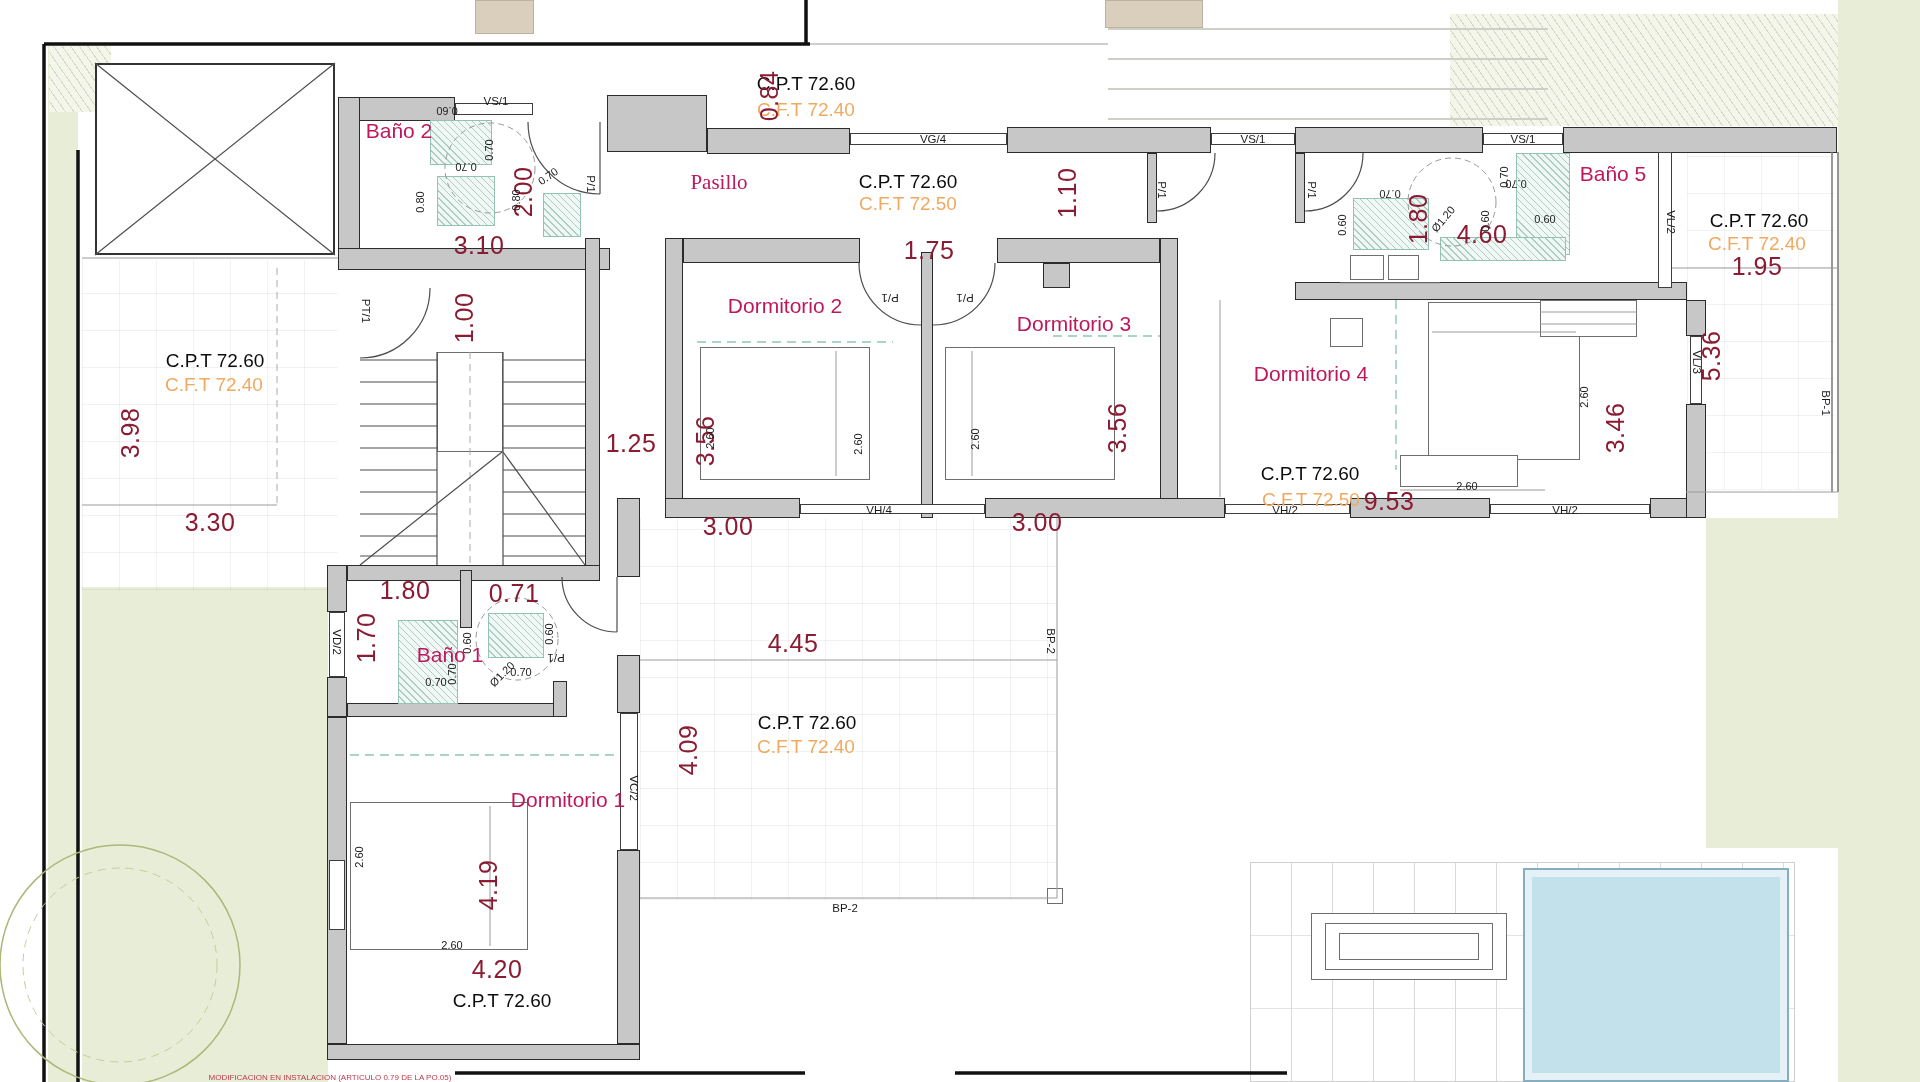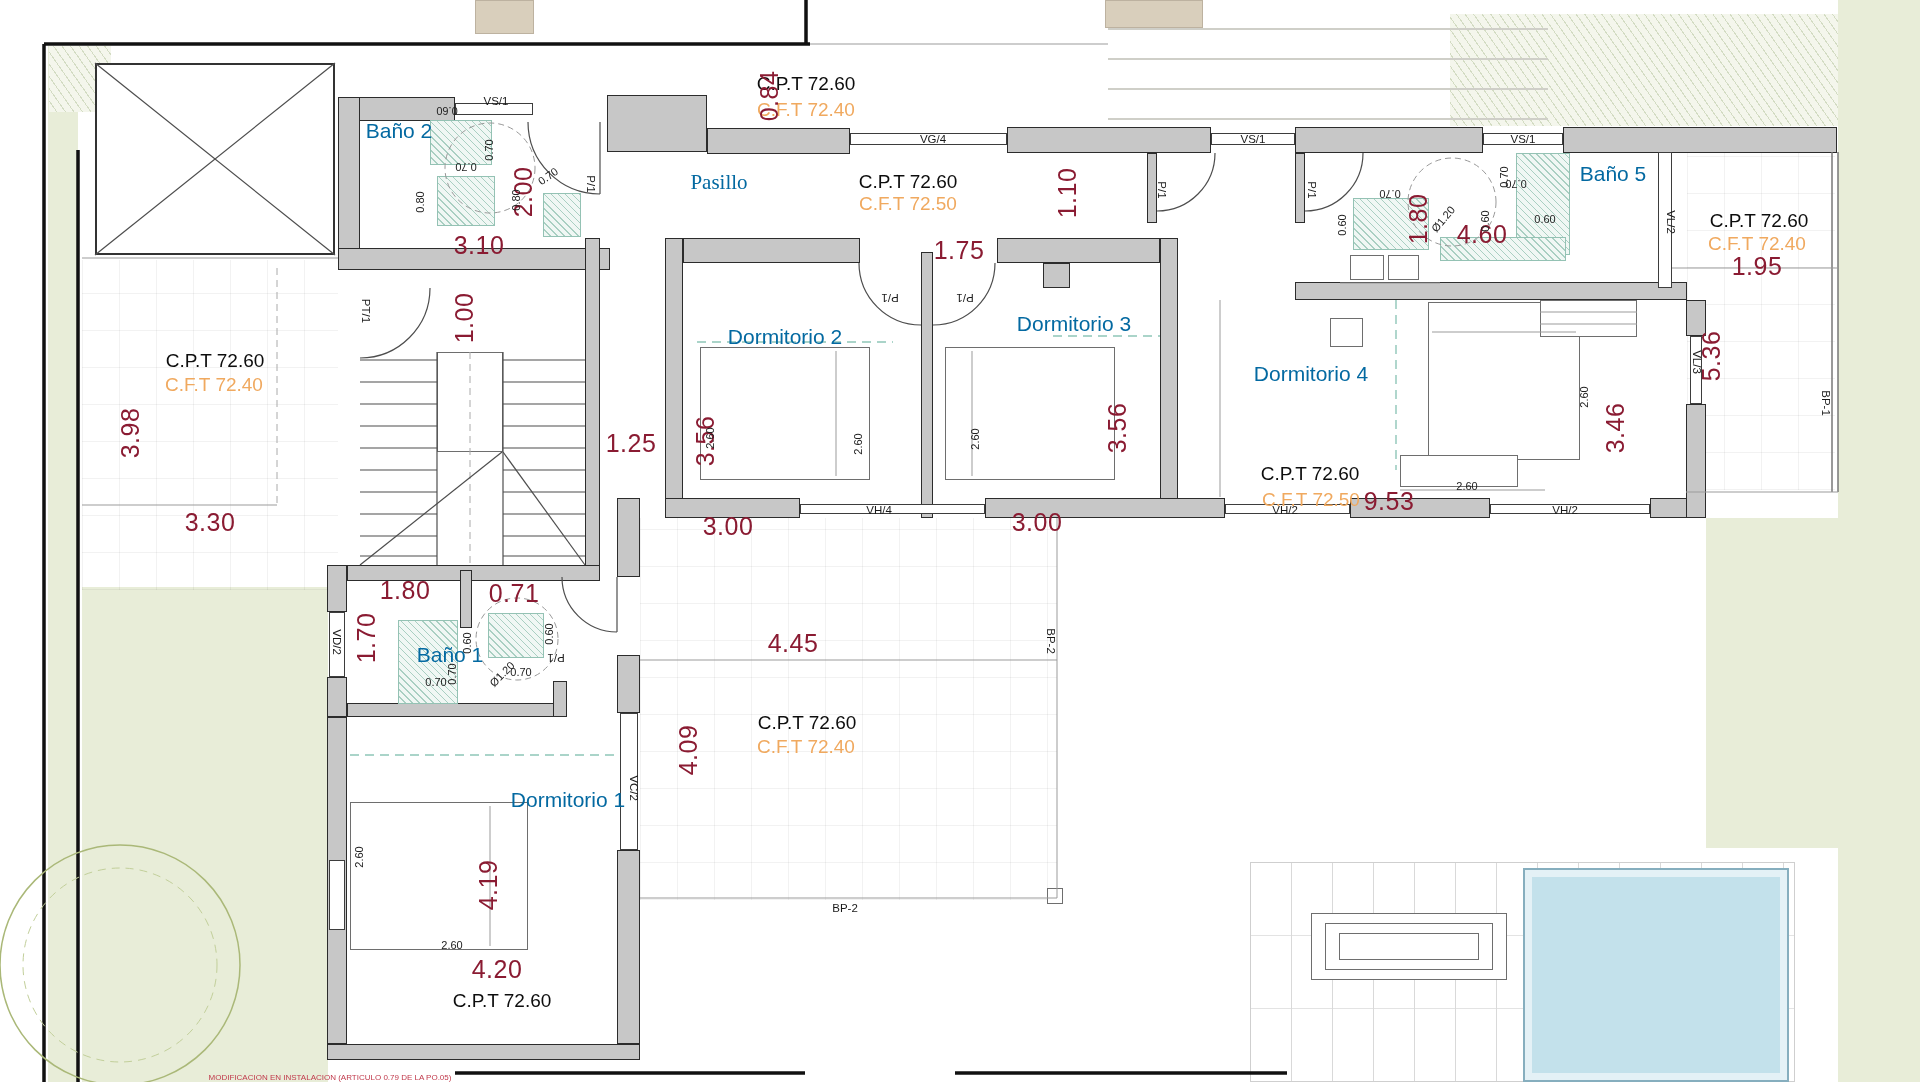--- a/index.html
+++ b/index.html
@@ -12,21 +12,21 @@
   .xbox{background:#fff;border:2px solid #333;z-index:1}
   .hatch{background-color:#f0f7f4;background-image:repeating-linear-gradient(45deg,transparent 0 4px,#a9cfc2 4px 5px);border:1px solid #94c2b4;z-index:2}
   .green{background:#e8edd8;z-index:0}
   .deck{background-color:#f4f6ec;background-image:repeating-linear-gradient(55deg,transparent 0 6px,#d3dcc3 6px 7px);z-index:0}
   .pave{background-color:#fff;background-image:repeating-linear-gradient(90deg,transparent 0 40px,#d9d9d9 40px 41px),repeating-linear-gradient(0deg,transparent 0 72px,#e3e3e3 72px 73px);border:1px solid #cfcfcf;z-index:1}
   .pool{background:#c3e1eb;border:2px solid #86aebe;box-shadow:inset 0 0 0 7px rgba(255,255,255,.55);z-index:2}
   .tan{background:#d9cfbc;border:1px solid #bdb2a0;z-index:1}
   .dashes{background-image:repeating-linear-gradient(180deg,#cfcfc8 0 2px,transparent 2px 30px);z-index:1}
   .grid{background-image:repeating-linear-gradient(90deg,rgba(0,0,0,.05) 0 1px,transparent 1px 37px),repeating-linear-gradient(0deg,rgba(0,0,0,.05) 0 1px,transparent 1px 37px);z-index:0}
   .lbl{position:absolute;z-index:5;white-space:nowrap;transform:translate(-50%,-50%)}
-  .room-label{font-size:21px;color:#0369a1}
+  .room-label{font-size:21px;color:#be185d}
   .dim-large{font-size:25px;color:#8a1b32;letter-spacing:.5px}
   .dim-small{font-size:11px;color:#222}
   .component-tag{font-size:11.5px;color:#1a1a1a}
   .elevation-label.cpt{font-size:19px;color:#0d0d0d}
   .elevation-label.cft{font-size:19px;color:#f0a95f}
   .plan-note{font-size:8px;color:#c0394b}
 </style>
 </head>
 <body>
 
@@ -111,21 +111,21 @@
     <div class="rect hatch" style="left: 437px; top: 176px; width: 58px; height: 50px;"></div>
     <div class="rect hatch" style="left: 543px; top: 193px; width: 38px; height: 44px;"></div>
     <div class="rect hatch" style="left: 1353px; top: 198px; width: 76px; height: 52px;"></div>
     <div class="rect hatch" style="left: 1516px; top: 153px; width: 54px; height: 102px;"></div>
     <div class="rect hatch" style="left: 1440px; top: 237px; width: 126px; height: 24px;"></div>
     <div class="rect hatch" style="left: 398px; top: 620px; width: 60px; height: 84px;"></div>
     <div class="rect hatch" style="left: 488px; top: 613px; width: 56px; height: 45px;"></div>
     <div class="lbl room-label" style="left: 399px; top: 131px; transform: translate(-50%, -50%);">Baño 2</div>
     <div class="lbl room-label" style="left: 719px; top: 182px; transform: translate(-50%, -50%); font-family: Liberation Serif, serif;">Pasillo</div>
     <div class="lbl room-label" style="left: 1613px; top: 174px; transform: translate(-50%, -50%);">Baño 5</div>
-    <div class="lbl room-label" style="left: 785px; top: 337px; transform: translate(-50%, -50%); text-align: center;">Dormitorio 2</div>
+    <div class="lbl room-label" style="left: 785px; top: 306px; transform: translate(-50%, -50%); text-align: center;">Dormitorio 2</div>
     <div class="lbl room-label" style="left: 1074px; top: 324px; transform: translate(-50%, -50%);">Dormitorio 3</div>
     <div class="lbl room-label" style="left: 1311px; top: 374px; transform: translate(-50%, -50%);">Dormitorio 4</div>
     <div class="lbl room-label" style="left: 450px; top: 655px; transform: translate(-50%, -50%);">Baño 1</div>
     <div class="lbl room-label" style="left: 568px; top: 800px; transform: translate(-50%, -50%);">Dormitorio 1</div>
     <div class="lbl elevation-label cpt" style="left: 806px; top: 84px; transform: translate(-50%, -50%);">C.P.T 72.60</div>
     <div class="lbl elevation-label cft" style="left: 806px; top: 110px; transform: translate(-50%, -50%);">C.F.T 72.40</div>
     <div class="lbl elevation-label cpt" style="left: 908px; top: 182px; transform: translate(-50%, -50%);">C.P.T 72.60</div>
     <div class="lbl elevation-label cft" style="left: 908px; top: 204px; transform: translate(-50%, -50%);">C.F.T 72.50</div>
     <div class="lbl elevation-label cpt" style="left: 215px; top: 361px; transform: translate(-50%, -50%);">C.P.T 72.60</div>
     <div class="lbl elevation-label cft" style="left: 214px; top: 385px; transform: translate(-50%, -50%);">C.F.T 72.40</div>
@@ -141,21 +141,21 @@
     <div class="lbl dim-large" style="left: 769px; top: 96px; transform: translate(-50%, -50%) rotate(-90deg);">0.84</div>
     <div class="lbl dim-large" style="left: 1067px; top: 193px; transform: translate(-50%, -50%) rotate(-90deg);">1.10</div>
     <div class="lbl dim-large" style="left: 1418px; top: 219px; transform: translate(-50%, -50%) rotate(-90deg);">1.80</div>
     <div class="lbl dim-large" style="left: 1482px; top: 234px; transform: translate(-50%, -50%);">4.60</div>
     <div class="lbl dim-large" style="left: 1757px; top: 266px; transform: translate(-50%, -50%);">1.95</div>
     <div class="lbl dim-large" style="left: 464px; top: 318px; transform: translate(-50%, -50%) rotate(-90deg);">1.00</div>
     <div class="lbl dim-large" style="left: 130px; top: 433px; transform: translate(-50%, -50%) rotate(-90deg);">3.98</div>
     <div class="lbl dim-large" style="left: 210px; top: 522px; transform: translate(-50%, -50%);">3.30</div>
     <div class="lbl dim-large" style="left: 631px; top: 443px; transform: translate(-50%, -50%);">1.25</div>
     <div class="lbl dim-large" style="left: 705px; top: 441px; transform: translate(-50%, -50%) rotate(-90deg);">3.56</div>
-    <div class="lbl dim-large" style="left: 929px; top: 250px; transform: translate(-50%, -50%); margin-left: 30px;">1.75</div>
+    <div class="lbl dim-large" style="left: 929px; top: 250px; transform: translate(-50%, -50%);">1.75</div>
     <div class="lbl dim-large" style="left: 1117px; top: 428px; transform: translate(-50%, -50%) rotate(-90deg);">3.56</div>
     <div class="lbl dim-large" style="left: 728px; top: 526px; transform: translate(-50%, -50%);">3.00</div>
     <div class="lbl dim-large" style="left: 1037px; top: 522px; transform: translate(-50%, -50%);">3.00</div>
     <div class="lbl dim-large" style="left: 1389px; top: 501px; transform: translate(-50%, -50%);">9.53</div>
     <div class="lbl dim-large" style="left: 1615px; top: 428px; transform: translate(-50%, -50%) rotate(-90deg);">3.46</div>
     <div class="lbl dim-large" style="left: 1711px; top: 356px; transform: translate(-50%, -50%) rotate(-90deg);">5.36</div>
     <div class="lbl dim-large" style="left: 405px; top: 590px; transform: translate(-50%, -50%);">1.80</div>
     <div class="lbl dim-large" style="left: 514px; top: 593px; transform: translate(-50%, -50%);">0.71</div>
     <div class="lbl dim-large" style="left: 366px; top: 638px; transform: translate(-50%, -50%) rotate(-90deg);">1.70</div>
     <div class="lbl dim-large" style="left: 793px; top: 643px; transform: translate(-50%, -50%);">4.45</div>

